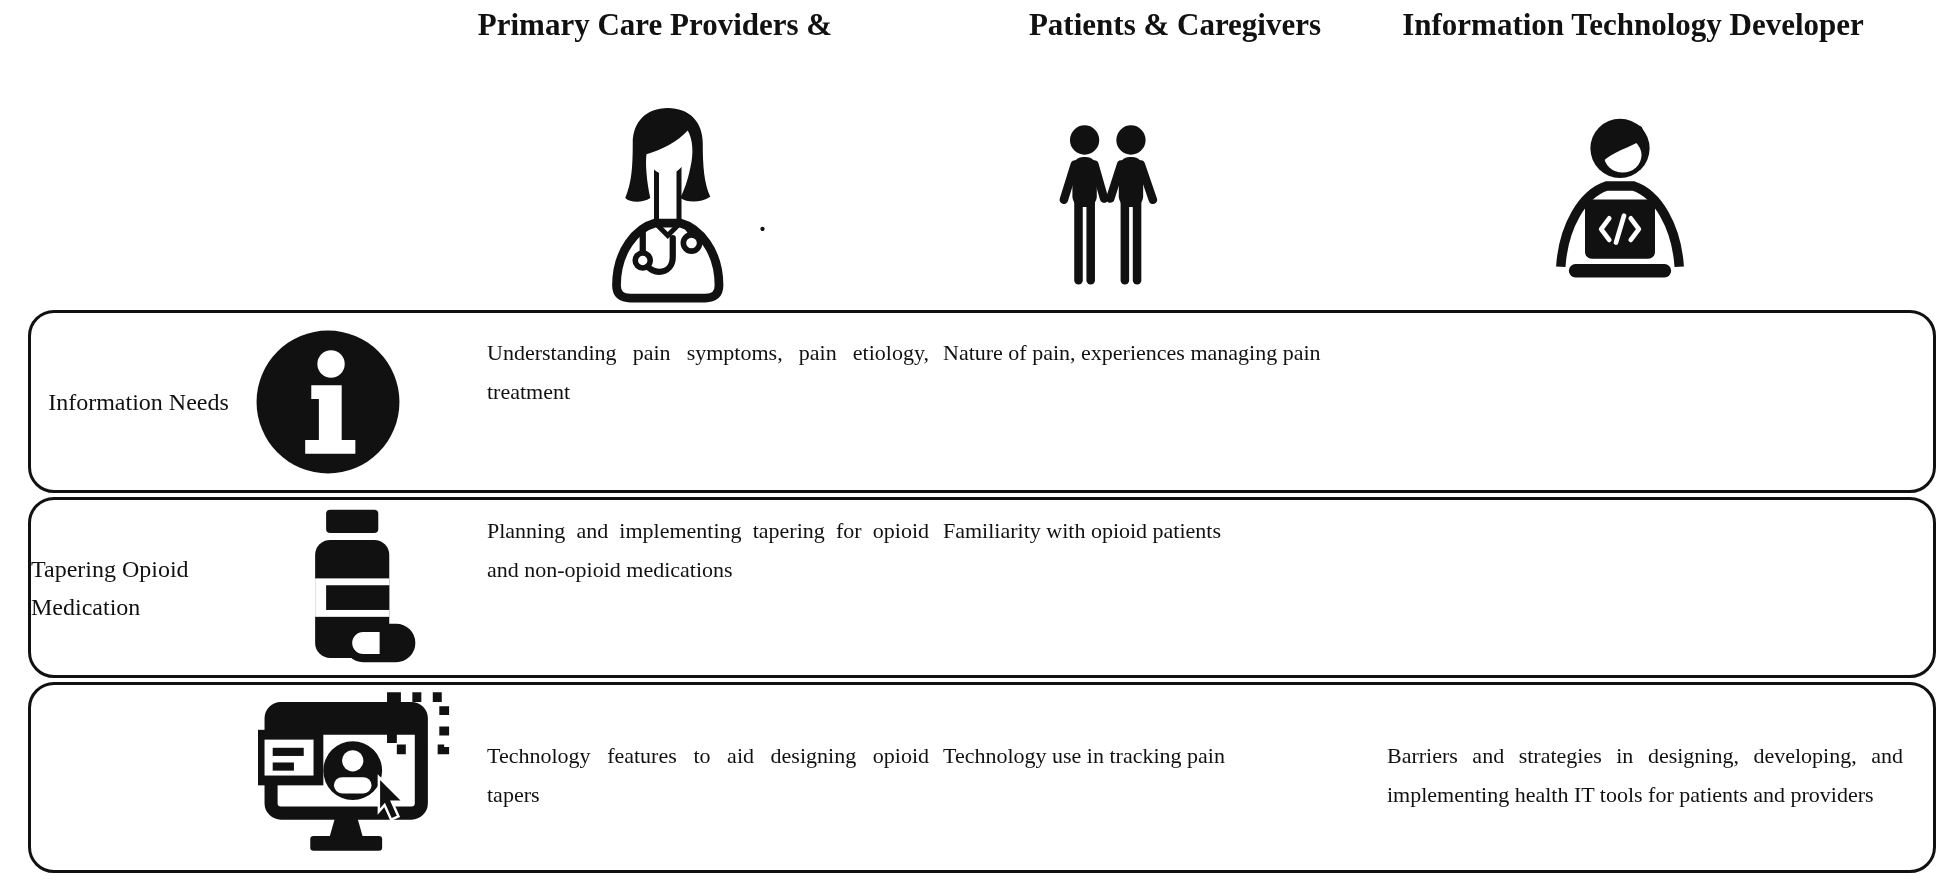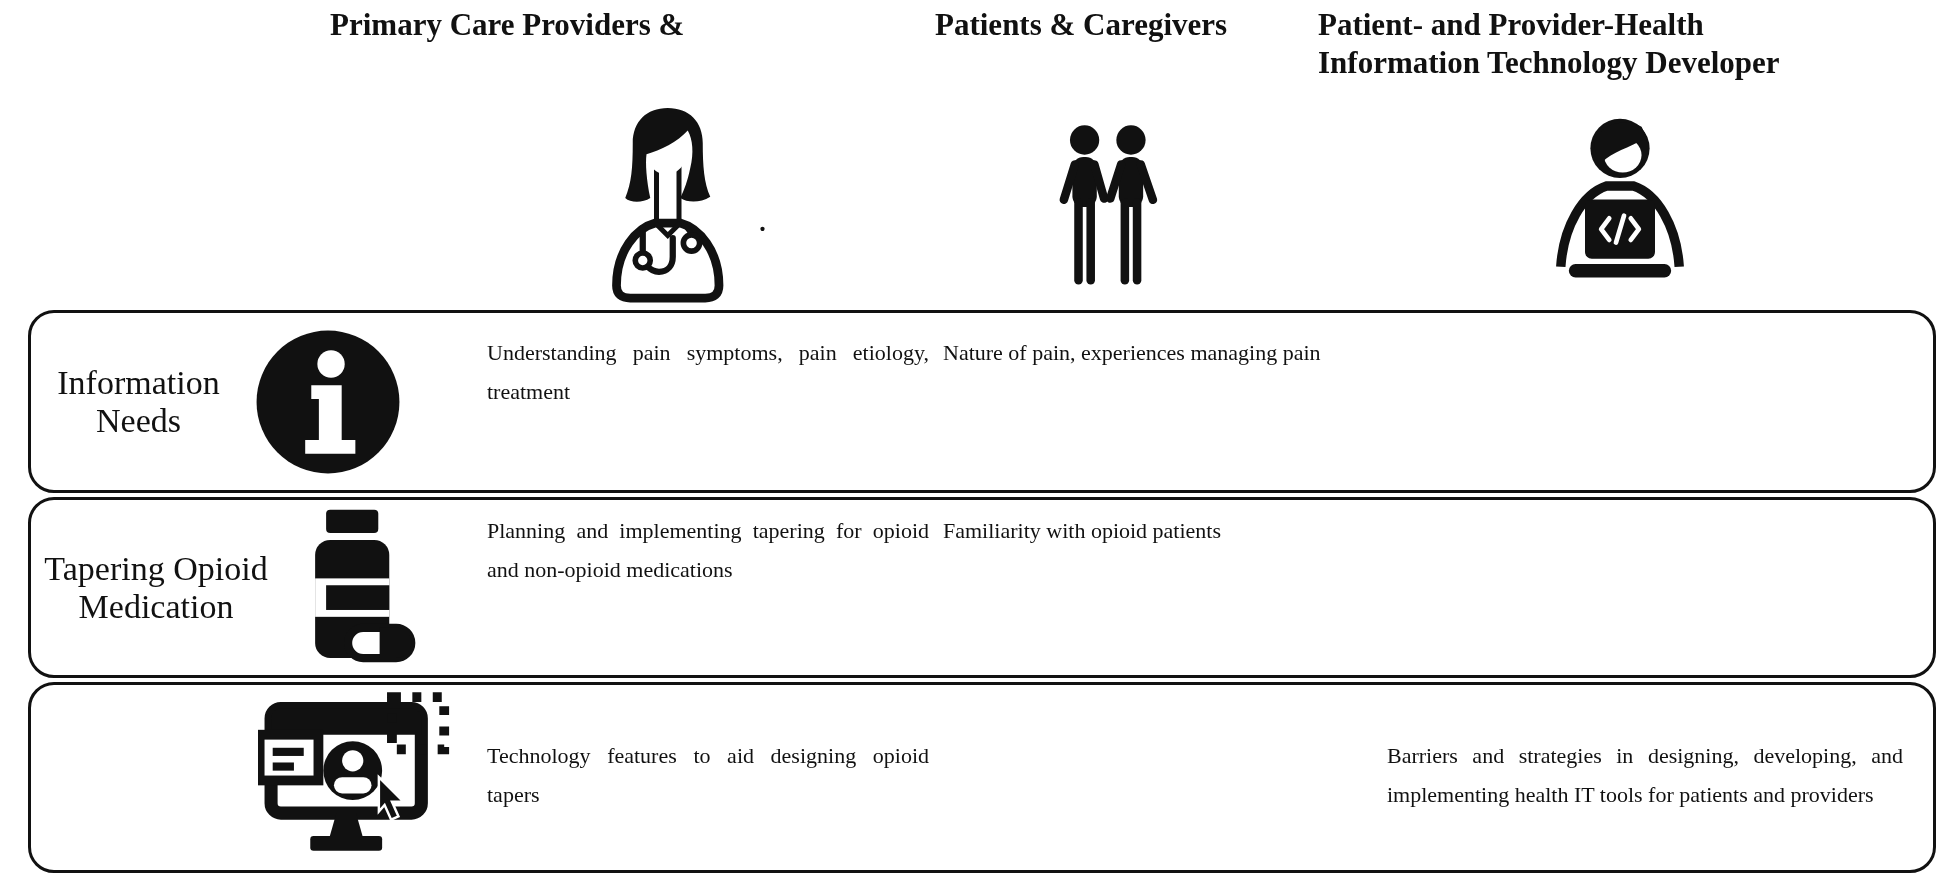--- a/index.html
+++ b/index.html
@@ -2,21 +2,21 @@
 <html><head>
 <meta charset="utf-8">
 <style>
   html,body { margin:0; padding:0; }
   body {
     width:1948px; height:888px; background:#ffffff;
     font-family:"Liberation Serif","DejaVu Serif",serif;
     color:#111111; position:relative; overflow:hidden;
   }
   .col-header {
-    position:absolute; top:6px; 
+    position:absolute; top:6px; text-align:center;
     font-weight:bold; font-size:31px; line-height:38px;
   }
   #hdr1 { left:330px; width:650px; }
   #hdr2 { left:935px; width:480px; }
   #hdr3 { left:1318px; width:630px; }
   .persona-icon { position:absolute; }
   #icon-doctor   { left:600px;  top:103px; }
   #icon-patients { left:1048px; top:124px; }
   #icon-developer{ left:1550px; top:116px; }
   .stray-period { position:absolute; left:758px; top:198px; font-size:36px; }
@@ -26,21 +26,21 @@
     border:3px solid #111111; border-radius:26px;
     background:#ffffff; box-sizing:border-box;
   }
   #row1 { top:310px; height:183px; }
   #row2 { top:497px; height:181px; }
   #row3 { top:682px; height:191px; }
 
   .row-label {
     position:absolute; top:0; height:100%;
     display:flex; align-items:center; justify-content:center;
-    text-align:center; font-size:34px; line-height:38px;
+    text-align:left; font-size:24px; line-height:38px;
   }
   #row1 .row-label { left:0px; width:215px; }
   #row2 .row-label { left:0px; width:250px; }
   #row3 .row-label { left:0px; width:225px; }
 
   .row-icon {
     position:absolute; top:0; height:100%;
     display:flex; align-items:center; justify-content:center;
   }
   #row1 .row-icon { left:217px; width:160px; }
@@ -63,21 +63,20 @@
 </head>
 <body>
 
 <div class="col-header" id="hdr1">
   <div>Primary Care Providers &amp;</div>
 </div>
 <div class="col-header" id="hdr2">
   <div>Patients &amp; Caregivers</div>
 </div>
 <div class="col-header" id="hdr3">
-  <div>Patient- and Provider-Health</div>
   <div>Information Technology Developer</div>
 </div>
 
 <div class="persona-icon" id="icon-doctor">
   <svg width="138" height="200" viewBox="0 0 110 160">
     <rect x="45" y="52" width="18" height="48" fill="#fff" stroke="#111" stroke-width="4"></rect>
     <path d="M13 146 C13 118 29 100 44 96 L64 96 C79 100 95 118 95 146 C95 153 91 156 84 156 L24 156 C17 156 13 153 13 146 Z" fill="#fff" stroke="#111" stroke-width="7"></path>
     <path d="M44 96 L54 106 L64 96" fill="none" stroke="#111" stroke-width="4"></path>
     <path d="M34 100 L34 118 C34 129 40 135 47 135 C54 135 58 130 58 123 L58 108" fill="none" stroke="#111" stroke-width="5" stroke-linecap="round"></path>
     <circle cx="34" cy="126" r="6" fill="#fff" stroke="#111" stroke-width="4.5"></circle>
@@ -163,14 +162,15 @@
       <rect x="9" y="43" width="13" height="5" fill="#111"></rect>
       <circle cx="58" cy="48" r="18" fill="#111"></circle>
       <circle cx="58" cy="42" r="6.5" fill="#fff"></circle>
       <rect x="46.5" y="52" width="23" height="10" rx="5" fill="#fff"></rect>
       <polygon points="74,52 89,67 82,67 86,76 81.5,78 77.5,69 74,73" fill="#111" stroke="#fff" stroke-width="1.5"></polygon>
       <polygon points="48,74 60,74 64,88 44,88" fill="#111"></polygon>
       <rect x="32" y="88" width="44" height="9" rx="2" fill="#111"></rect>
     </svg>
   </div>
   <div class="cell c1">Technology features to aid designing opioid tapers</div>
+  <div class="cell c2">Technology use in tracking pain</div>
   <div class="cell c3">Barriers and strategies in designing, developing, and implementing health IT tools for patients and providers</div>
 </div>
 
 </body></html>

